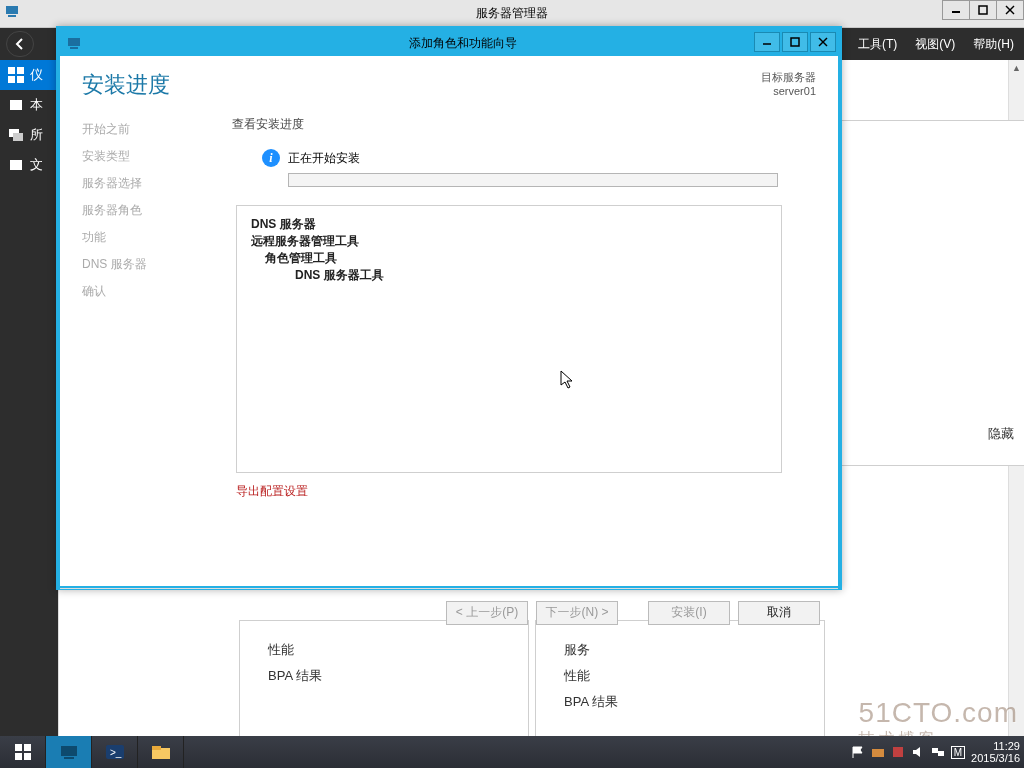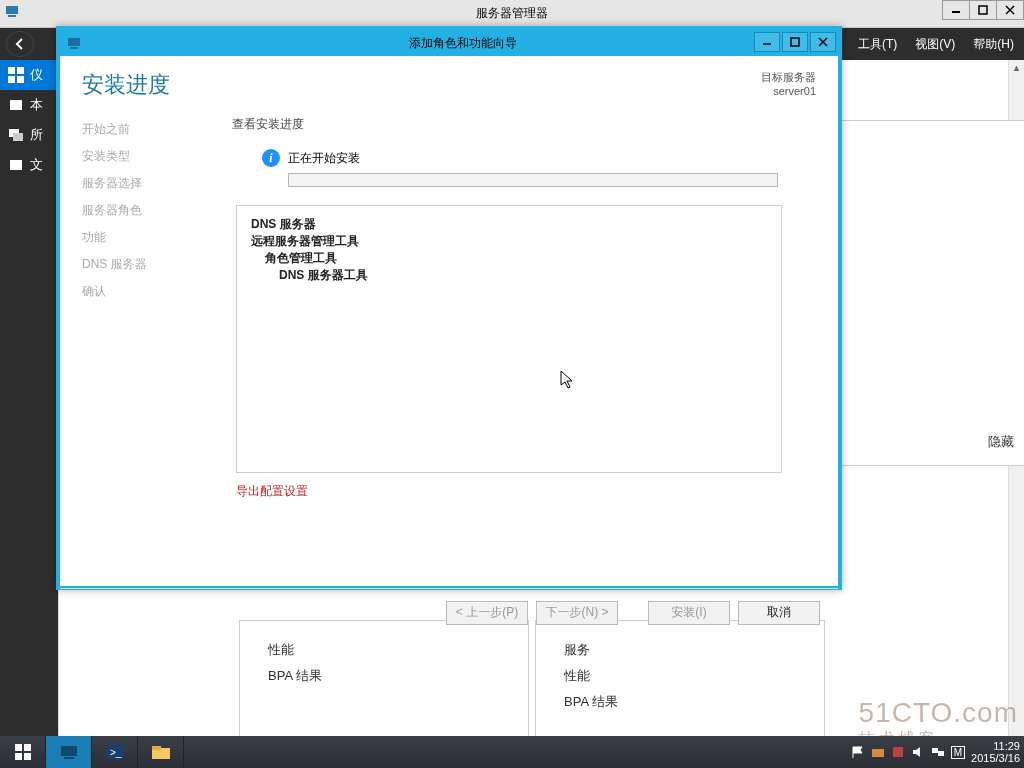--- a/index.html
+++ b/index.html
@@ -16,21 +16,21 @@
 .sm-menu { position:absolute; right:10px; display:flex; gap:18px; font-size:12px; }
 .sm-menu span { cursor:default; }
 
 .sm-body { display:flex; height:714px; }
 .sm-sidebar { width:58px; background:#2d2d2d; color:#fff; overflow:hidden; }
 .sm-side-item { display:flex; align-items:center; gap:6px; padding:6px 8px; font-size:13px; white-space:nowrap; }
 .sm-side-item.active { background:#0078d7; }
 .sm-side-icon { width:16px; height:16px; display:inline-block; }
 .sm-main { flex:1; background:#fff; position:relative; border-left:1px solid #ddd; }
 .sm-tile { position:absolute; border:1px solid #cfcfcf; background:#fff; font-size:13px; color:#333; }
-.sm-tile .hide-link { position:absolute; right:28px; bottom:14px; font-size:13px; }
+.sm-tile .hide-link { position:absolute; right:28px; bottom:22px; font-size:13px; }
 .sm-col { padding:20px 28px; }
 .sm-col div { margin-bottom:8px; }
 
 
 .wizard { position:absolute; left:56px; top:26px; width:786px; height:564px; border:4px solid #24b0e4; background:#fff; box-shadow:0 0 8px rgba(0,0,0,.3); }
 .wizard-titlebar { height:26px; background:#24b0e4; display:flex; align-items:center; position:relative; font-size:12px; color:#000; }
 .wizard-titlebar .wicon { width:16px; height:16px; margin:0 6px; }
 .wizard-titlebar .wtitle { flex:1; text-align:center; }
 .wizard-titlebar .wbtns { display:flex; position:absolute; right:2px; top:2px; }
 .wizard-titlebar .wbtn { width:26px; height:20px; display:flex; align-items:center; justify-content:center; border:1px solid #1a8ab3; background:#40bce8; font-size:11px; margin-left:2px; }
@@ -42,21 +42,21 @@
 .wizard-left { width:172px; padding-top:10px; }
 .wstep { padding:5px 14px 5px 22px; font-size:12px; color:#aaa; }
 .wstep.active { background:#0078d7; color:#fff; }
 .wizard-right { flex:1; padding:10px 20px 0 0; font-size:12px; }
 .wiz-subhead { font-size:12px; color:#444; margin-bottom:16px; }
 .wiz-status-row { display:flex; align-items:center; gap:8px; margin-left:30px; }
 .info-icon { width:18px; height:18px; border-radius:9px; background:#1e90ff; color:#fff; display:flex; align-items:center; justify-content:center; font-weight:bold; font-size:12px; font-style:italic; font-family:Georgia,serif; }
 .progress { margin:6px 0 18px 56px; height:14px; border:1px solid #b5b5b5; background:#f4f4f4; width:490px; }
 .feature-box { border:1px solid #cfcfcf; width:546px; height:268px; margin-left:4px; padding:10px 14px; font-size:12px; font-weight:bold; color:#222; }
 .feature-box .lvl1 { margin-left:14px; }
-.feature-box .lvl2 { margin-left:28px; }
+.feature-box .lvl2 { margin-left:44px; }
 .export-link { color:#b91c1c; margin:10px 5px 0 4px; font-size:12px; display:inline-block; }
 
 .wizard-footer { height:48px; border-top:1px solid #ddd; display:flex; align-items:center; justify-content:flex-end; padding-right:18px; gap:8px; }
 .wbutton { min-width:82px; height:24px; font-size:12px; border:1px solid #bbb; background:#f2f2f2; color:#999; display:flex; align-items:center; justify-content:center; }
 .wbutton.enabled { color:#222; }
 
 
 .taskbar { position:absolute; bottom:0; left:0; right:0; height:32px; background:linear-gradient(#3a3e47,#2b2e35); display:flex; align-items:center; color:#fff; font-size:11px; }
 .tb-btn { width:46px; height:32px; display:flex; align-items:center; justify-content:center; border-right:1px solid #222; }
 .tb-btn.active { background:#1a7db3; }

